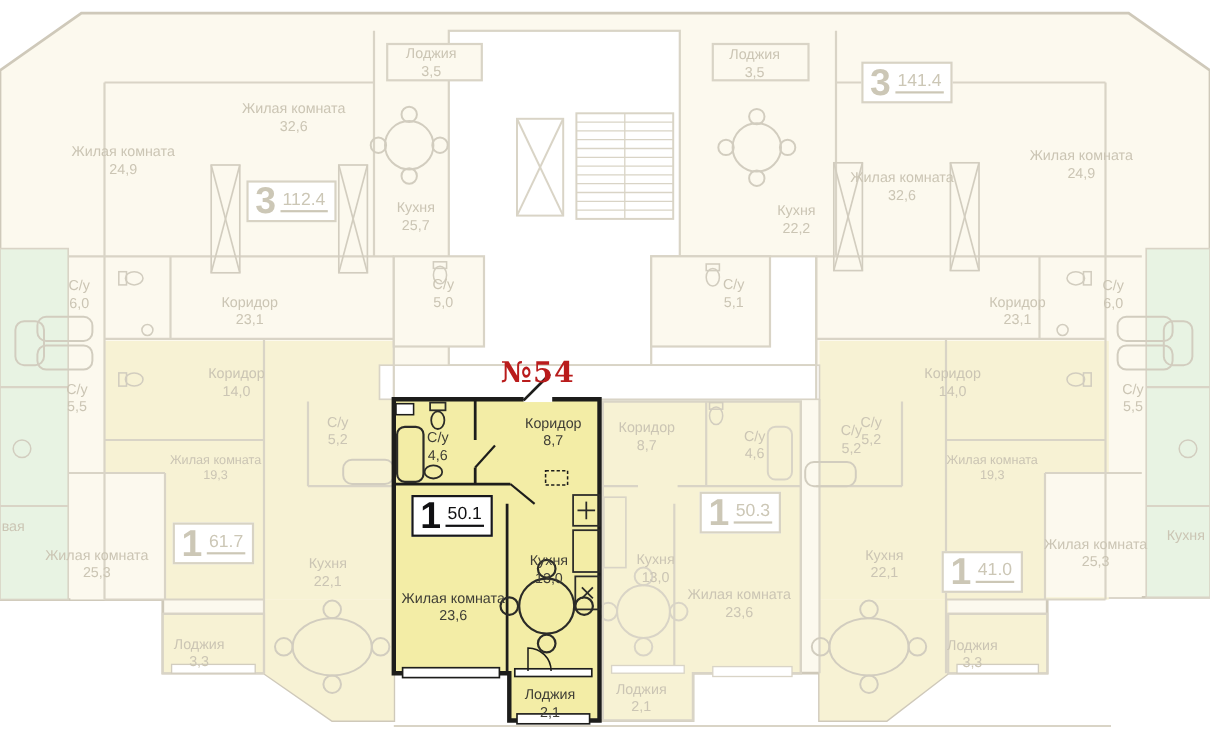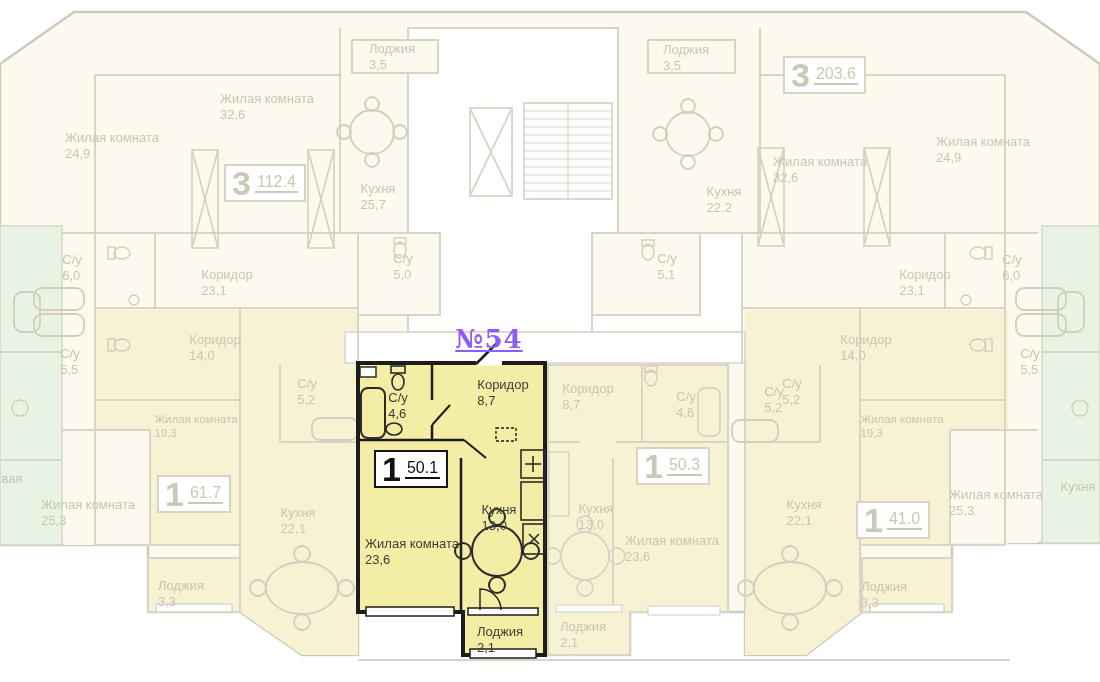--- a/index.html
+++ b/index.html
@@ -1,31 +1,31 @@
 <!DOCTYPE html>
 <html><head>
 <meta charset="utf-8">
 <style>
   html,body{margin:0;padding:0;background:#fff;}
   .plan{position:relative;width:1100px;height:682px;background:#fff;overflow:hidden;
         font-family:"Liberation Sans",sans-serif;}
   .plan svg{position:absolute;left:0;top:0;}
-  .lbl{position:absolute;transform:translate(-50%,-50%);
+  .lbl{position:absolute;transform:translate(-50%,-50%);text-align:center;
        font:13px/1.25 "Liberation Sans",sans-serif;color:#cbc5b4;white-space:nowrap;z-index:5;}
   .lbl .nm,.lbl .ar{display:block;}
   .lbl.sm{font-size:11.5px;}
   .lbl.dark{color:#3f3e36;}
   .badge{position:absolute;display:flex;align-items:center;background:#fff;
          border:2px solid #d8d3c4;padding:1px 6px;color:#ccc7b6;z-index:6;box-sizing:border-box;}
   .badge .n{font:bold 34px/0.95 "Liberation Sans",sans-serif;}
   .badge .a{font:16px/1.1 "Liberation Sans",sans-serif;border-bottom:2px solid currentColor;
             margin-left:4px;padding:0 2px 1px 2px;}
   .badge.dark{border-color:#17171a;color:#101012;}
   .apt-title{position:absolute;transform:translate(-50%,-50%);z-index:7;
-             font:bold 26px/1 "DejaVu Serif",serif;color:#8b5cf6;letter-spacing:1px;text-decoration:underline;}
+             font:bold 26px/1 "DejaVu Serif",serif;color:#b91c1c;letter-spacing:1px;}
 </style>
 </head>
 <body>
 
 <div class="plan">
 
 <svg width="1100" height="682" viewBox="0 0 1100 682">
 
   <path d="M0,64 L74,12 L1026,12 L1100,64 L1100,543 L952,543 L952,612 L862,612 L806,655 L745,655 L745,612 L630,612 L630,655 L463,655 L463,612 L358,612 L358,655 L302,655 L240,612 L148,612 L148,545 L0,545 Z" fill="#fcf9ee" stroke="#cfc9ba" stroke-width="2.5"></path>
 
@@ -229,21 +229,21 @@
 </svg>
 
   <div class="apt-title" style="left:489px;top:339px">№54</div>
 
   <div class="badge" style="left:224px;top:164px">
       <span class="n">3</span>
       <span class="a">112.4</span>
     </div>
   <div class="badge" style="left:783px;top:56px">
       <span class="n">3</span>
-      <span class="a">203.6</span>
+      <span class="a">141.4</span>
     </div>
   <div class="badge" style="left:157px;top:475px">
       <span class="n">1</span>
       <span class="a">61.7</span>
     </div>
   <div class="badge" style="left:636px;top:447px">
       <span class="n">1</span>
       <span class="a">50.3</span>
     </div>
   <div class="badge" style="left:856px;top:501px">

